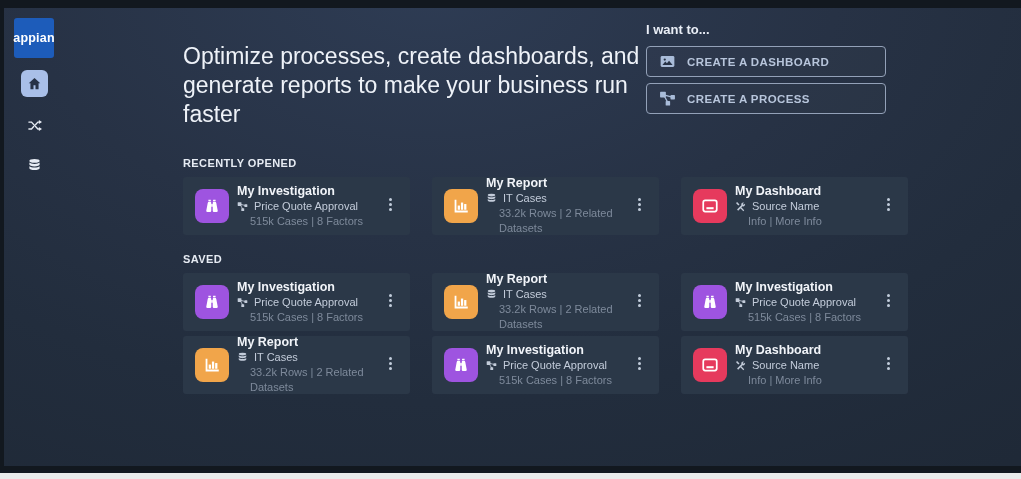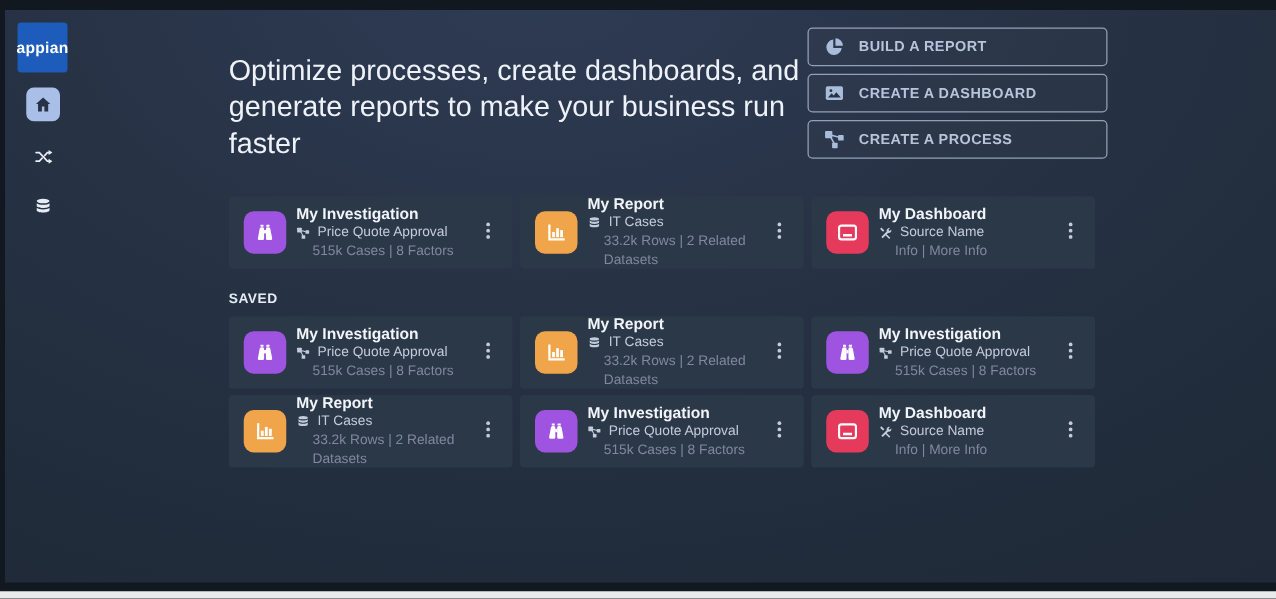--- a/index.html
+++ b/index.html
@@ -63,21 +63,21 @@
   .action-btn .btn-icon { width: 17px; height: 17px; color: #a9bcd9; flex: 0 0 auto; }
   .action-btn .btn-icon svg { width: 100%; height: 100%; display: block; }
   
   .content { position: absolute; left: 179px; top: 149px; width: 705px; }
   .section-title {
     color: #e6ebf3; font-size: 11px; font-weight: 700; letter-spacing: 0.4px;
     margin-bottom: 8px;
   }
   .section + .section .section-title { margin-top: 18px; }
   .cards {
-    display: grid; grid-template-columns: repeat(3, 227px); gap: 5px 6px;
+    display: grid; grid-template-columns: repeat(3, 227px); gap: 5px 22px;
   }
   .card {
     position: relative; height: 58px; background: #2b3848; border-radius: 3px;
     display: flex; align-items: center; padding: 0 12px; cursor: pointer;
   }
   .tile {
     width: 34px; height: 34px; border-radius: 8px; flex: 0 0 auto;
     display: flex; align-items: center; justify-content: center; color: #ffffff;
   }
   .tile svg { width: 18px; height: 18px; display: block; }
@@ -133,30 +133,22 @@
             <path d="M3.8 7.3C5.3 8.7 8.4 9.4 12 9.4s6.7-.7 8.2-2.1v3.2c0 1.6-3.7 2.9-8.2 2.9s-8.2-1.3-8.2-2.9z"></path>
             <path d="M3.8 13.2c1.5 1.4 4.6 2.1 8.2 2.1s6.7-.7 8.2-2.1v3.2c0 1.6-3.7 2.9-8.2 2.9s-8.2-1.3-8.2-2.9z"></path>
           </svg>
         </span>
   </div>
     </div>
 
   <div class="headline">Optimize processes, create dashboards, and generate reports to make your business run faster</div>
 
   <div class="actions">
+    <div class="actions-label">I want to...</div>
     <div id="actions-list">
-        <button class="action-btn">
-    <span class="btn-icon">
-            <svg viewBox="0 0 24 24" fill="currentColor">
-              <path d="M10.7 3.7a8.7 8.7 0 1 0 9.6 9.6h-9.6z"></path>
-              <path d="M13.2 2.3a8.7 8.7 0 0 1 8.5 8.5h-8.5z"></path>
-            </svg>
-          </span>
-    <span class="btn-label">BUILD A REPORT</span>
-  </button>
         <button class="action-btn">
     <span class="btn-icon">
             <svg viewBox="0 0 24 24">
               <rect x="2.3" y="4.3" width="19.4" height="15.4" rx="2" fill="currentColor"></rect>
               <path d="M4.8 16.9h14.4l-5-6-3 3.7-2.3-2.6z" fill="#273246"></path>
               <circle cx="8.1" cy="9.2" r="1.6" fill="#273246"></circle>
             </svg>
           </span>
     <span class="btn-label">CREATE A DASHBOARD</span>
   </button>
@@ -169,20 +161,21 @@
               <rect x="9.4" y="15.7" width="6.3" height="6.3" rx="1" fill="currentColor"></rect>
             </svg>
           </span>
     <span class="btn-label">CREATE A PROCESS</span>
   </button>
       </div>
   </div>
 
   <div class="content" id="content">
       <div class="section">
+    <div class="section-title">RECENTLY OPENED</div>
     <div class="cards">
           <div class="card">
     <div class="tile" style="background: rgb(158, 84, 224);">
       <span class="tile-icon">
                 <svg viewBox="0 0 24 24" fill="currentColor">
                   <path d="M7.2 3.6h3.2v2.2H7.2zM13.6 3.6h3.2v2.2h-3.6z"></path>
                   <path d="M4.3 18.7 6.3 8a1.9 1.9 0 0 1 1.9-1.6h1.2A1.6 1.6 0 0 1 11 8v10.4a1.6 1.6 0 0 1-1.6 1.6H5.9a1.6 1.6 0 0 1-1.6-1.3zM19.7 18.7 17.7 8a1.9 1.9 0 0 0-1.9-1.6h-1.2A1.6 1.6 0 0 0 13 8v10.4a1.6 1.6 0 0 0 1.6 1.6h3.5a1.6 1.6 0 0 0 1.6-1.3z"></path>
                   <rect x="10.9" y="9.4" width="2.2" height="3.6"></rect>
                 </svg>
               </span>

